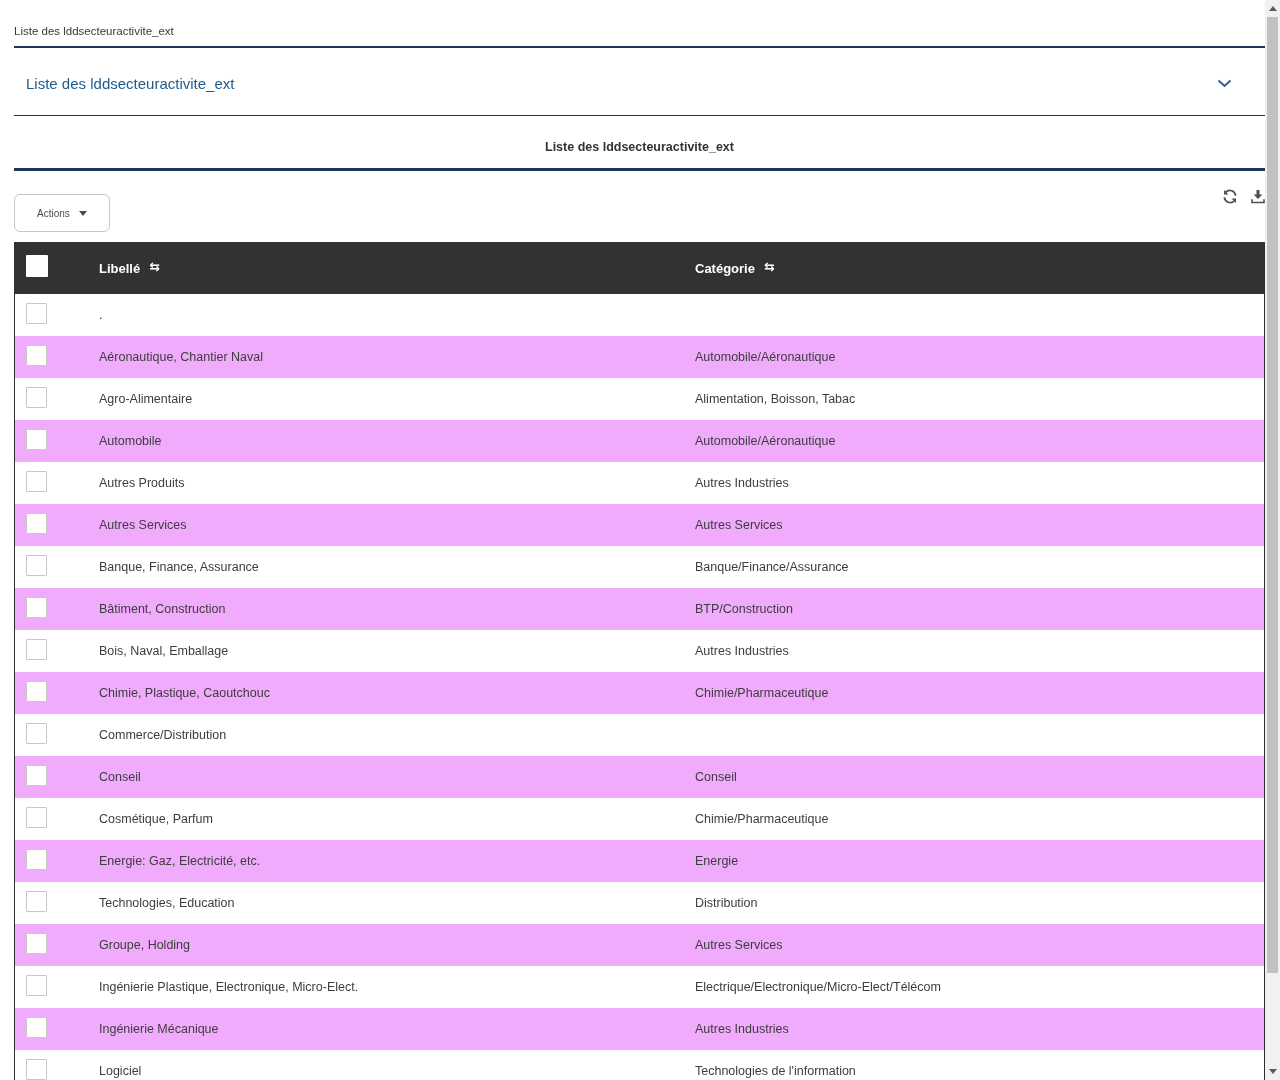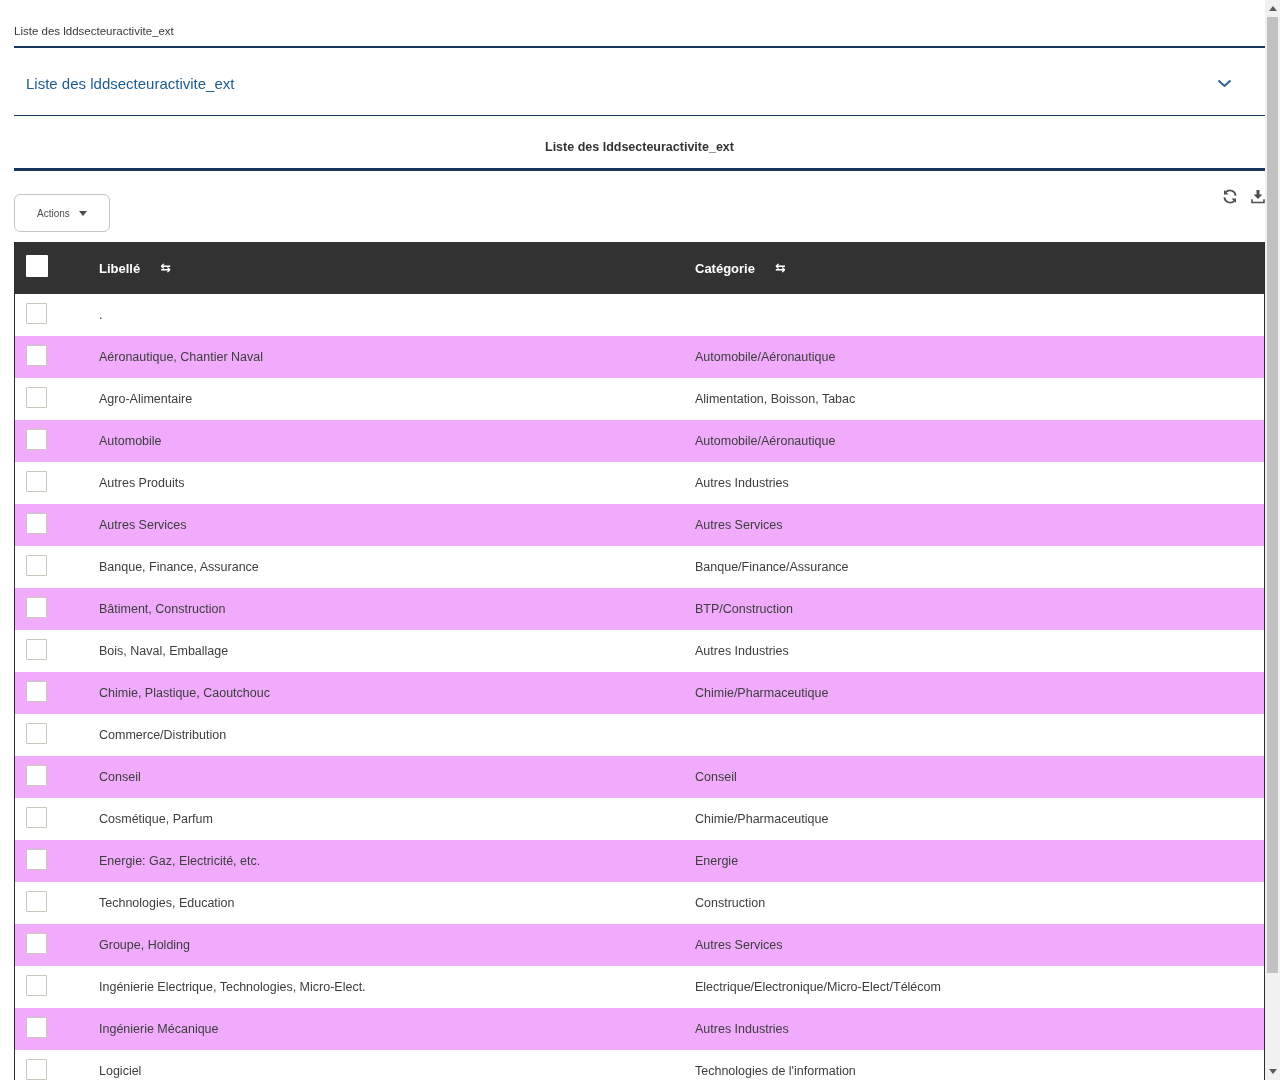--- a/index.html
+++ b/index.html
@@ -65,21 +65,21 @@
   
   .table-wrap {
     border-left: 1px solid #2d2d2d;
     border-right: 1px solid #2d2d2d;
   }
   .thead {
     display: grid; grid-template-columns: 84px 596px 1fr;
     align-items: center; height: 52px;
     background: #323232; color: #ffffff;
   }
-  .th { font-size: 13px; font-weight: bold; display: flex; align-items: center; gap: 20px; cursor: pointer; }
+  .th { font-size: 13px; font-weight: bold; display: flex; align-items: flex-start; gap: 9px; cursor: pointer; }
   .sort-icon { font-family: "DejaVu Sans", sans-serif; font-size: 12.5px; font-weight: bold; line-height: 1; }
   .row {
     display: grid; grid-template-columns: 84px 596px 1fr;
     align-items: center; height: 42px;
     background: #ffffff; cursor: pointer;
   }
   .row.striped { background: #f0abfc; }
   .cell { font-size: 12.5px; color: #3d3d3d; }
 
   
@@ -269,34 +269,34 @@
       <span class="cb"></span>
     </div>
     <div class="cell">Energie: Gaz, Electricité, etc.</div>
     <div class="cell">Energie</div>
   </div>
         <div class="row">
     <div>
       <span class="cb"></span>
     </div>
     <div class="cell">Technologies, Education</div>
-    <div class="cell">Construction</div>
+    <div class="cell">Distribution</div>
   </div>
         <div class="row striped">
     <div>
       <span class="cb"></span>
     </div>
     <div class="cell">Groupe, Holding</div>
     <div class="cell">Autres Services</div>
   </div>
         <div class="row">
     <div>
       <span class="cb"></span>
     </div>
-    <div class="cell">Ingénierie Electrique, Technologies, Micro-Elect.</div>
+    <div class="cell">Ingénierie Plastique, Electronique, Micro-Elect.</div>
     <div class="cell">Electrique/Electronique/Micro-Elect/Télécom</div>
   </div>
         <div class="row striped">
     <div>
       <span class="cb"></span>
     </div>
     <div class="cell">Ingénierie Mécanique</div>
     <div class="cell">Autres Industries</div>
   </div>
         <div class="row">

